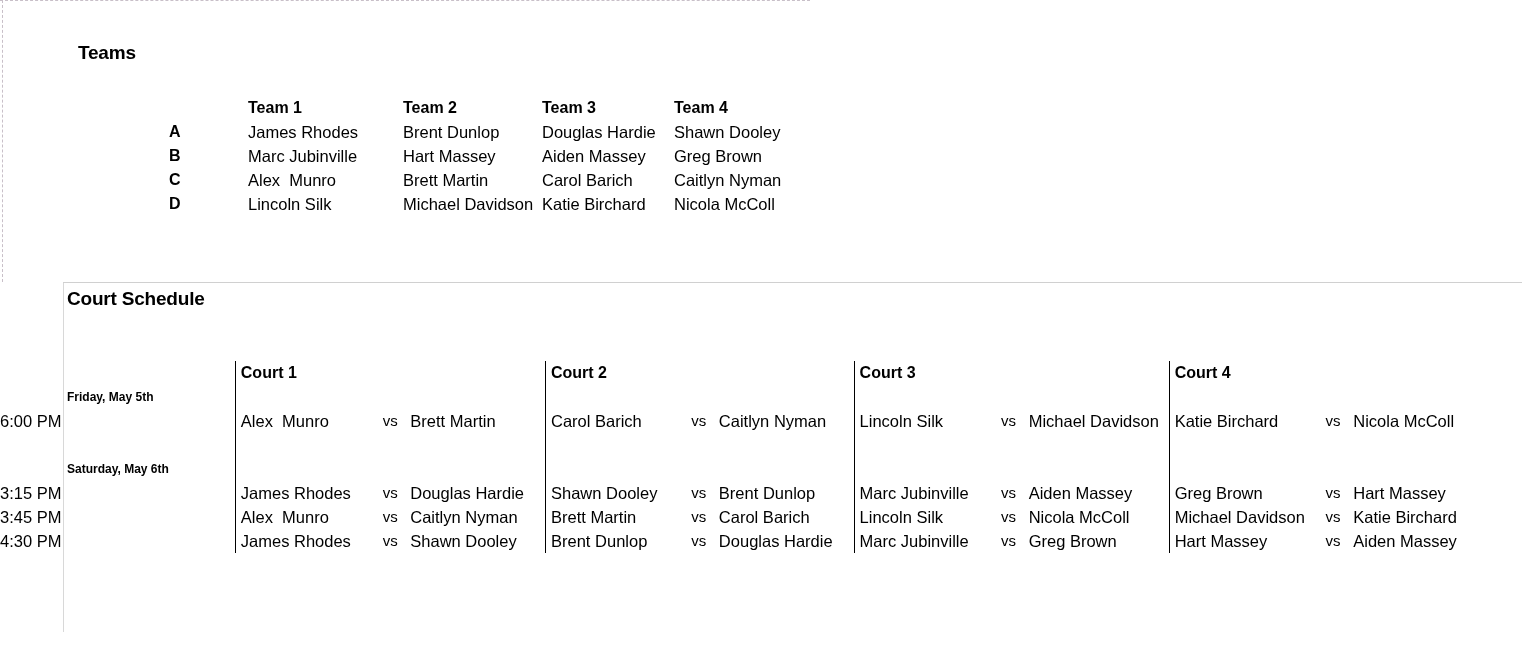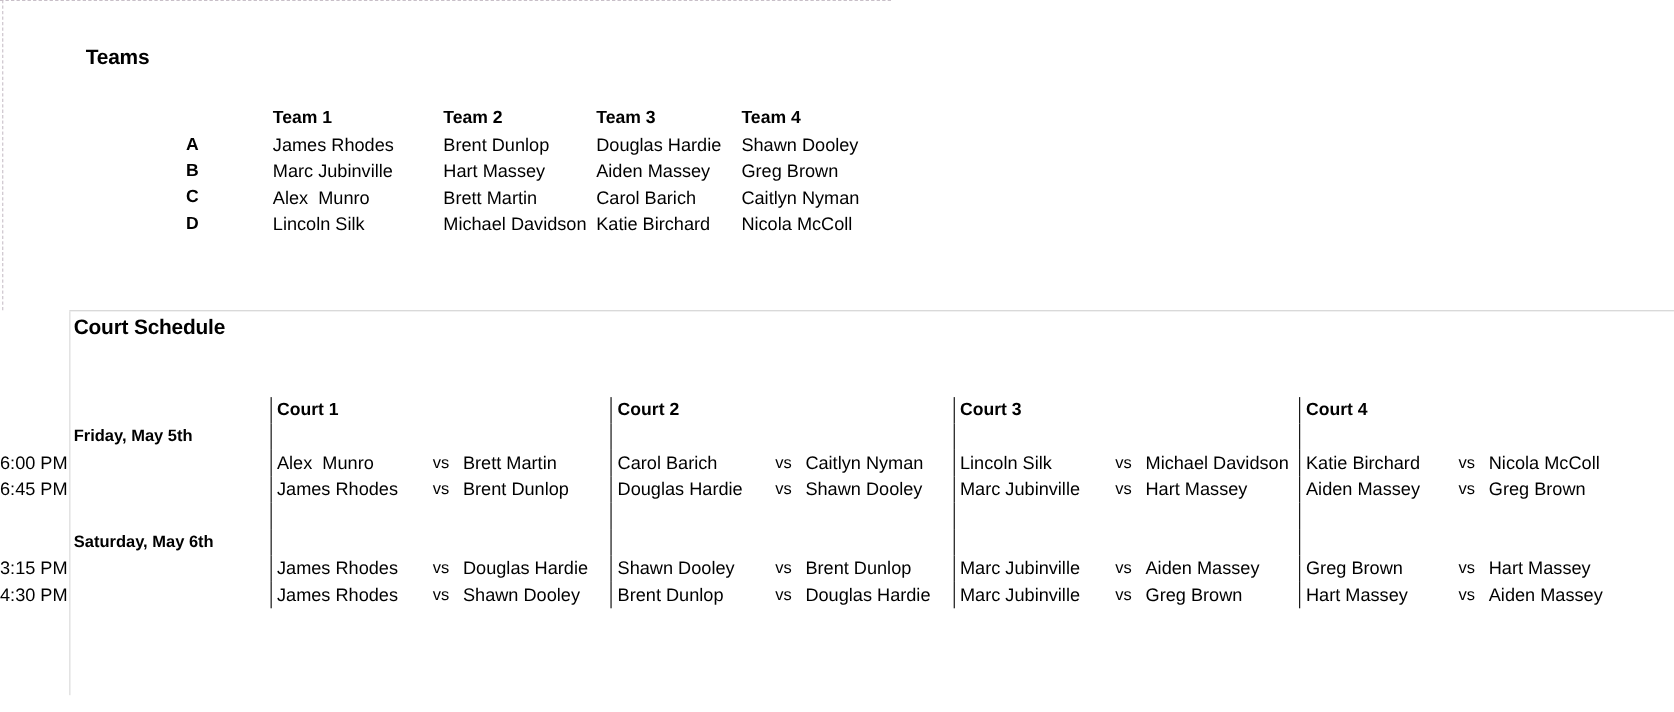--- a/index.html
+++ b/index.html
@@ -129,21 +129,21 @@
   
   .c-label {
     width: 222px;
     text-align: left;
     padding-right: 0 !important;
   }
   .c-label.daylabel {
     font-weight: bold !important;
     text-align: left !important;
     padding-left: 67px !important;
-    font-size: 15px;
+    font-size: 12px;
   }
 
   
   .c-p1 { width: 168px; padding-left: 5px !important; }
   .c-vs { width: 38px; font-size: 15px; }
   .c-p2 { width: 152px; }
 
   .c-p1.cw3 { width: 168px; }
   .c-p2.cw3 { width: 148px; }
 
@@ -260,35 +260,20 @@
           <td class="c-vs">vs</td>
           <td class="c-p2">Caitlyn Nyman</td>
           <td class="c-p1 rule cw3">Lincoln Silk</td>
           <td class="c-vs">vs</td>
           <td class="c-p2 cw3">Michael Davidson</td>
           <td class="c-p1 rule">Katie Birchard</td>
           <td class="c-vs">vs</td>
           <td class="c-p2">Nicola McColl</td>
         </tr>
 
-        <tr>
-          <td class="c-label">6:45 PM</td>
-          <td class="c-p1 rule">James Rhodes</td>
-          <td class="c-vs">vs</td>
-          <td class="c-p2">Brent Dunlop</td>
-          <td class="c-p1 rule">Douglas Hardie</td>
-          <td class="c-vs">vs</td>
-          <td class="c-p2">Shawn Dooley</td>
-          <td class="c-p1 rule cw3">Marc Jubinville</td>
-          <td class="c-vs">vs</td>
-          <td class="c-p2 cw3">Hart Massey</td>
-          <td class="c-p1 rule">Aiden Massey</td>
-          <td class="c-vs">vs</td>
-          <td class="c-p2">Greg Brown</td>
-        </tr>
 
         <tr class="gap-row">
           <td class="c-label"></td>
           <td class="c-p1 rule"></td>
           <td class="c-vs"></td>
           <td class="c-p2"></td>
           <td class="c-p1 rule"></td>
           <td class="c-vs"></td>
           <td class="c-p2"></td>
           <td class="c-p1 rule cw3"></td>
@@ -325,20 +310,35 @@
           <td class="c-vs">vs</td>
           <td class="c-p2">Brent Dunlop</td>
           <td class="c-p1 rule cw3">Marc Jubinville</td>
           <td class="c-vs">vs</td>
           <td class="c-p2 cw3">Aiden Massey</td>
           <td class="c-p1 rule">Greg Brown</td>
           <td class="c-vs">vs</td>
           <td class="c-p2">Hart Massey</td>
         </tr>
 
+        <tr>
+          <td class="c-label">3:45 PM</td>
+          <td class="c-p1 rule">Alex  Munro</td>
+          <td class="c-vs">vs</td>
+          <td class="c-p2">Caitlyn Nyman</td>
+          <td class="c-p1 rule">Brett Martin</td>
+          <td class="c-vs">vs</td>
+          <td class="c-p2">Carol Barich</td>
+          <td class="c-p1 rule cw3">Lincoln Silk</td>
+          <td class="c-vs">vs</td>
+          <td class="c-p2 cw3">Nicola McColl</td>
+          <td class="c-p1 rule">Michael Davidson</td>
+          <td class="c-vs">vs</td>
+          <td class="c-p2">Katie Birchard</td>
+        </tr>
 
         <tr>
           <td class="c-label">4:30 PM</td>
           <td class="c-p1 rule">James Rhodes</td>
           <td class="c-vs">vs</td>
           <td class="c-p2">Shawn Dooley</td>
           <td class="c-p1 rule">Brent Dunlop</td>
           <td class="c-vs">vs</td>
           <td class="c-p2">Douglas Hardie</td>
           <td class="c-p1 rule cw3">Marc Jubinville</td>

